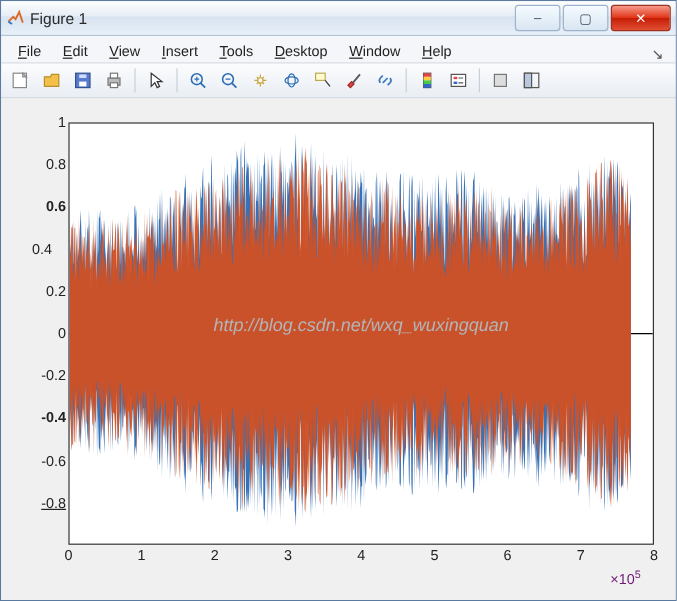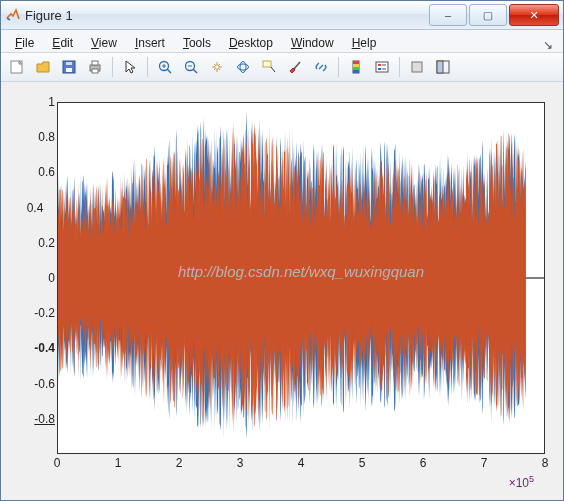--- a/index.html
+++ b/index.html
@@ -270,21 +270,21 @@
     <div id="yticks"></div>
     <div id="xticks"></div>
     <div class="xexp">×10<sup>5</sup></div>
   <div class="ytick" style="top: 336.8px; text-decoration: underline;">-0.8</div>
       <div class="ytick" style="top: 301.6px;">-0.6</div>
       <div class="ytick" style="top: 266.4px; font-weight: bold;">-0.4</div>
       <div class="ytick" style="top: 231.2px;">-0.2</div>
       <div class="ytick" style="top: 196px;">0</div>
       <div class="ytick" style="top: 160.8px;">0.2</div>
       <div class="ytick" style="top: 125.6px; text-align: center;">0.4</div>
-      <div class="ytick" style="top: 90.4px;">0.6</div>
+      <div class="ytick" style="top: 90.4px; font-weight: bold;">0.6</div>
       <div class="ytick" style="top: 55.2px;">0.8</div>
       <div class="ytick" style="top: 20px;">1</div>
       <div class="xtick" style="left: 56px;">0</div>
       <div class="xtick" style="left: 117px;">1</div>
       <div class="xtick" style="left: 178px;">2</div>
       <div class="xtick" style="left: 239px;">3</div>
       <div class="xtick" style="left: 300px;">4</div>
       <div class="xtick" style="left: 361px;">5</div>
       <div class="xtick" style="left: 422px;">6</div>
       <div class="xtick" style="left: 483px;">7</div>

